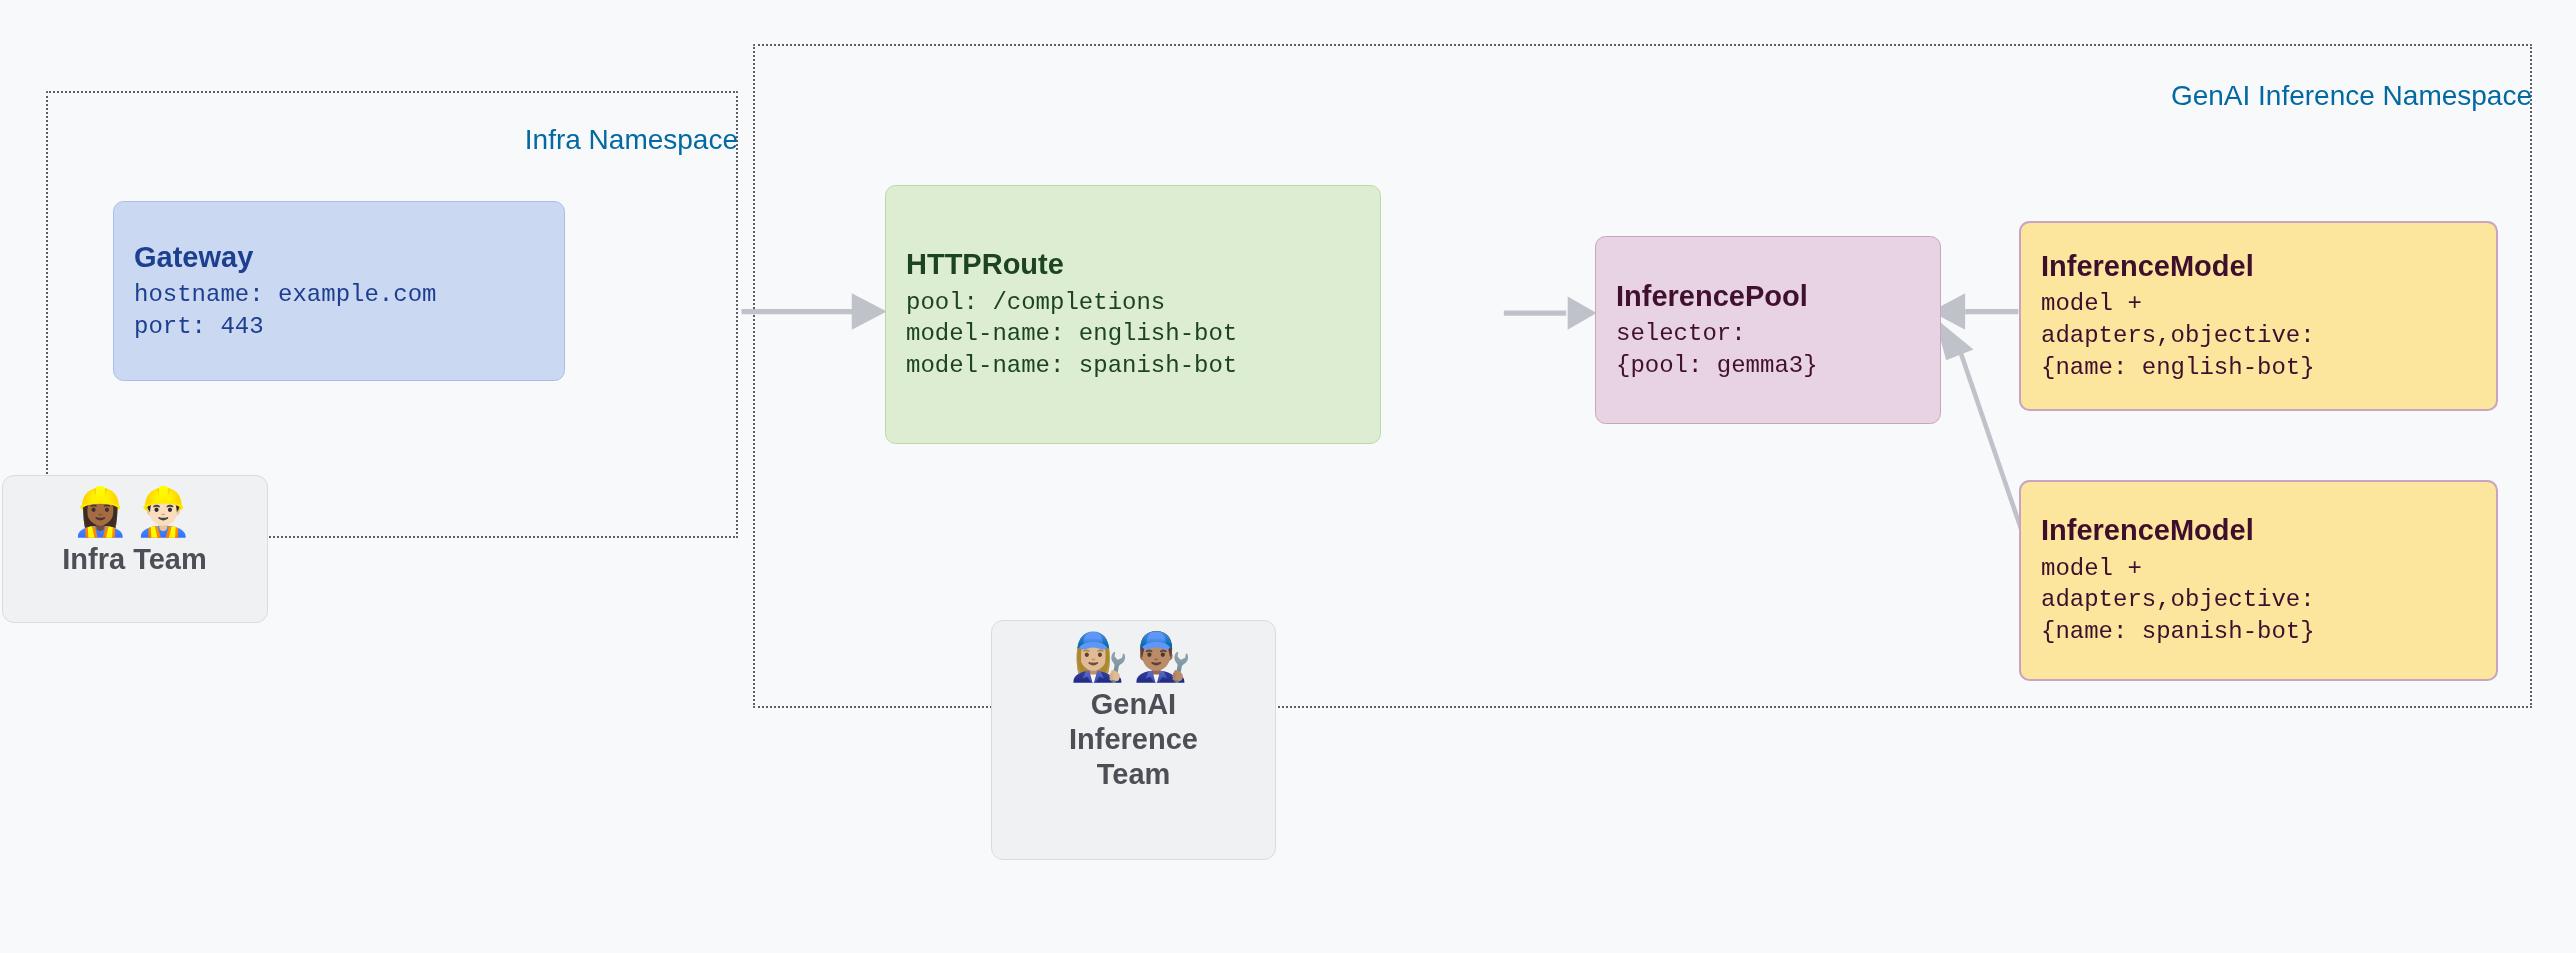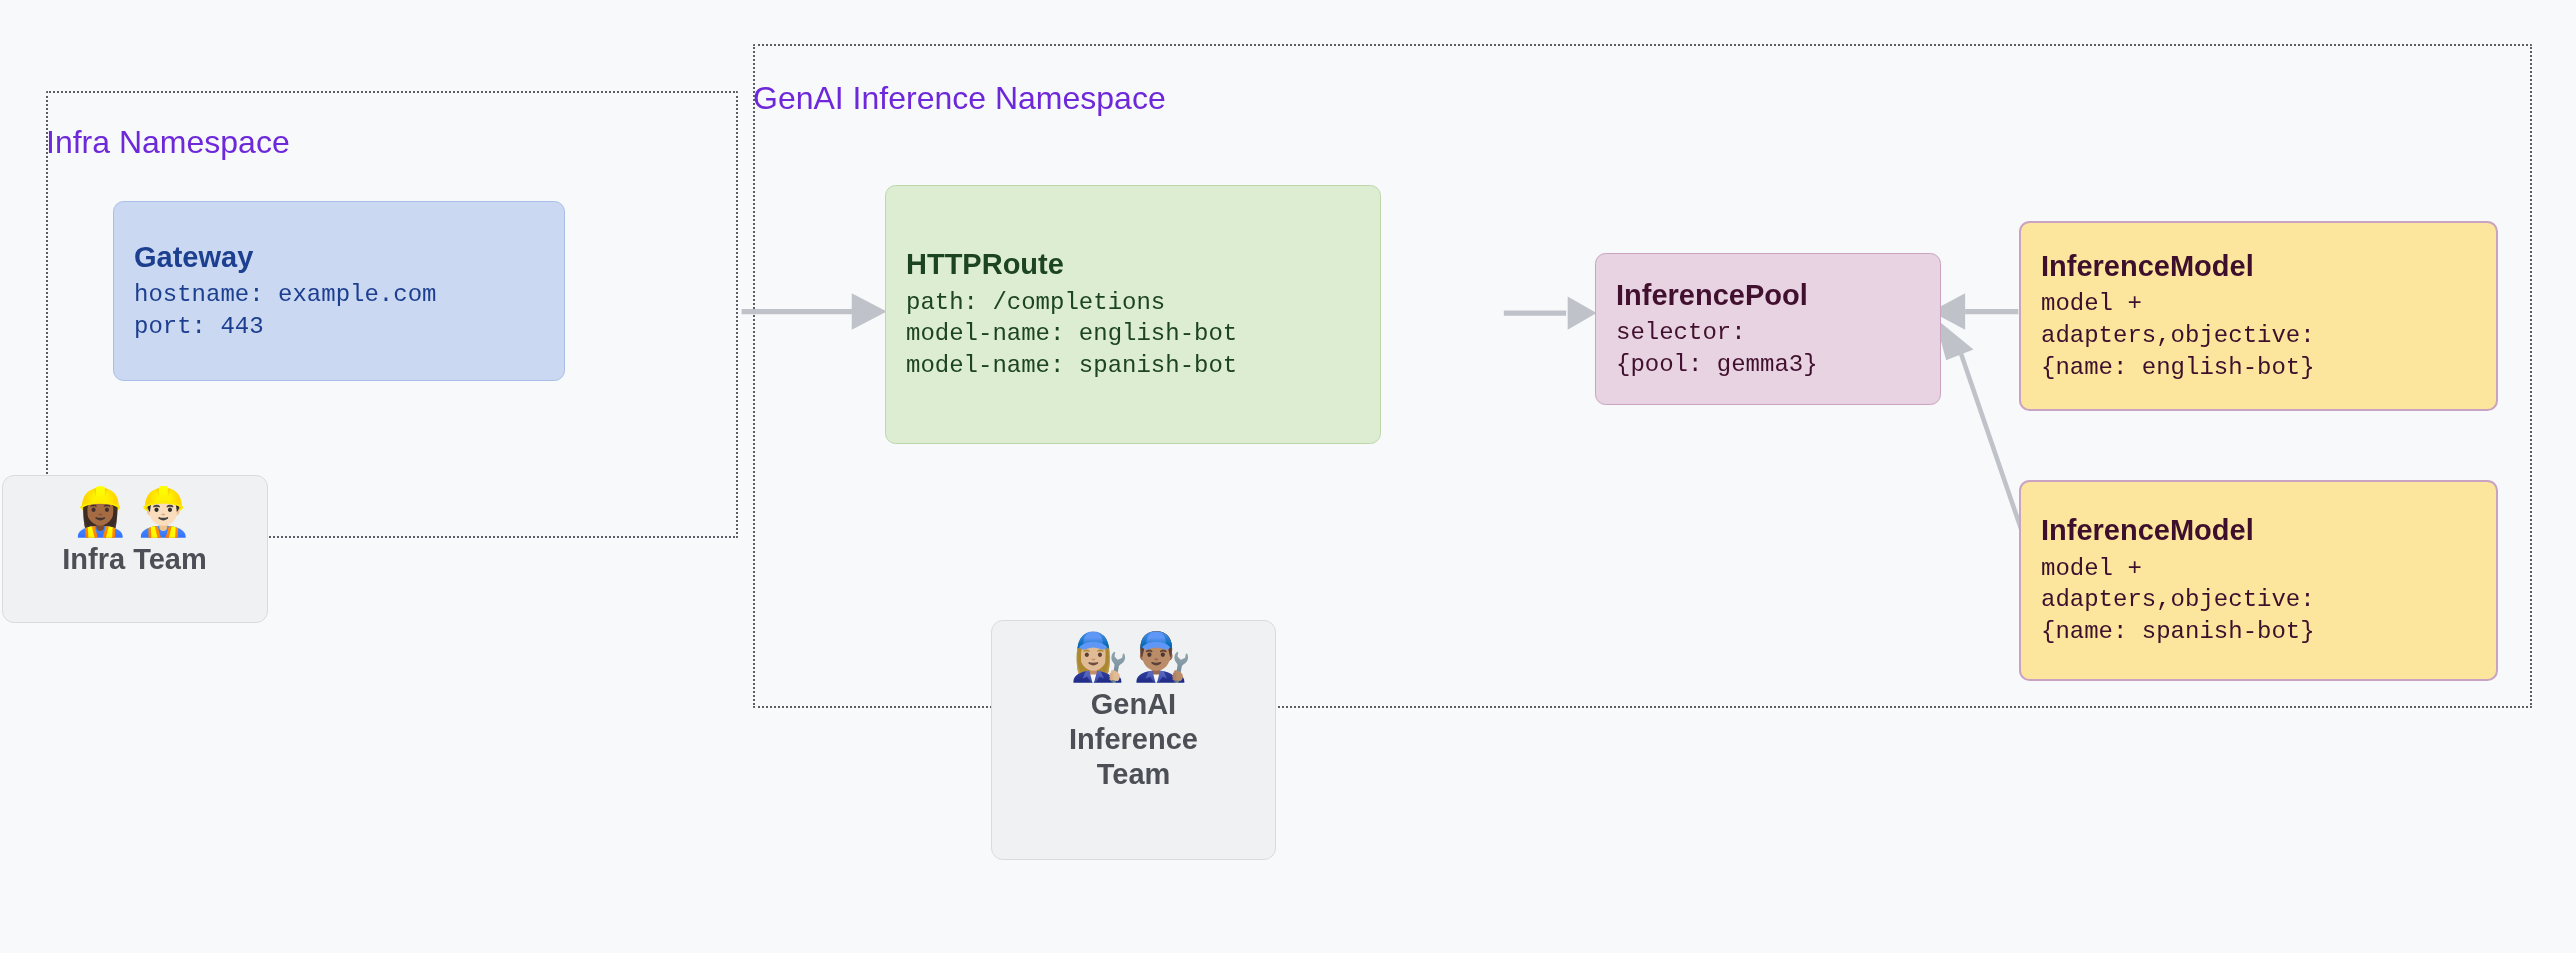--- a/index.html
+++ b/index.html
@@ -17,23 +17,23 @@
   }
   .ns-box {
     position: absolute;
     border: 2.3px dotted #5a5f66;
     border-radius: 1.5px;
     box-sizing: border-box;
     background: transparent;
   }
   .ns-title {
     position: absolute;
-    text-align: left;
-    color: #6d28d9;
-    font-size: 32px;
+    text-align: right;
+    color: #0369a1;
+    font-size: 28px;
     font-family: "Liberation Sans", sans-serif;
     white-space: nowrap;
   }
   .node {
     position: absolute;
     box-sizing: border-box;
     border-radius: 10.6px;
     padding: 16.7px 20px;
     display: flex;
     flex-direction: column;
@@ -155,26 +155,26 @@
   </svg>
 
   <div class="node n-gateway" style="left:113px; top:201px; width:452px; height:180px;">
     <div class="node-title">Gateway</div>
     <div class="node-line">hostname: example.com</div>
     <div class="node-line">port: 443</div>
   </div>
 
   <div class="node n-httproute" style="left:885px; top:185px; width:496px; height:259px;">
     <div class="node-title">HTTPRoute</div>
-    <div class="node-line">path: /completions</div>
+    <div class="node-line">pool: /completions</div>
     <div class="node-line">model-name: english-bot</div>
     <div class="node-line">model-name: spanish-bot</div>
   </div>
 
-  <div class="node n-pool" style="left:1595px; top:253px; width:346px; height:152px;">
+  <div class="node n-pool" style="left:1595px; top:236px; width:346px; height:188px;">
     <div class="node-title">InferencePool</div>
     <div class="node-line">selector:</div>
     <div class="node-line">{pool: gemma3}</div>
   </div>
 
   <div class="node n-model" style="left:2019px; top:209px; width:479px; height:190px;">
     <div class="node-title">InferenceModel</div>
     <div class="node-line">model +</div>
     <div class="node-line">adapters,objective:</div>
     <div class="node-line">{name: english-bot}</div>

